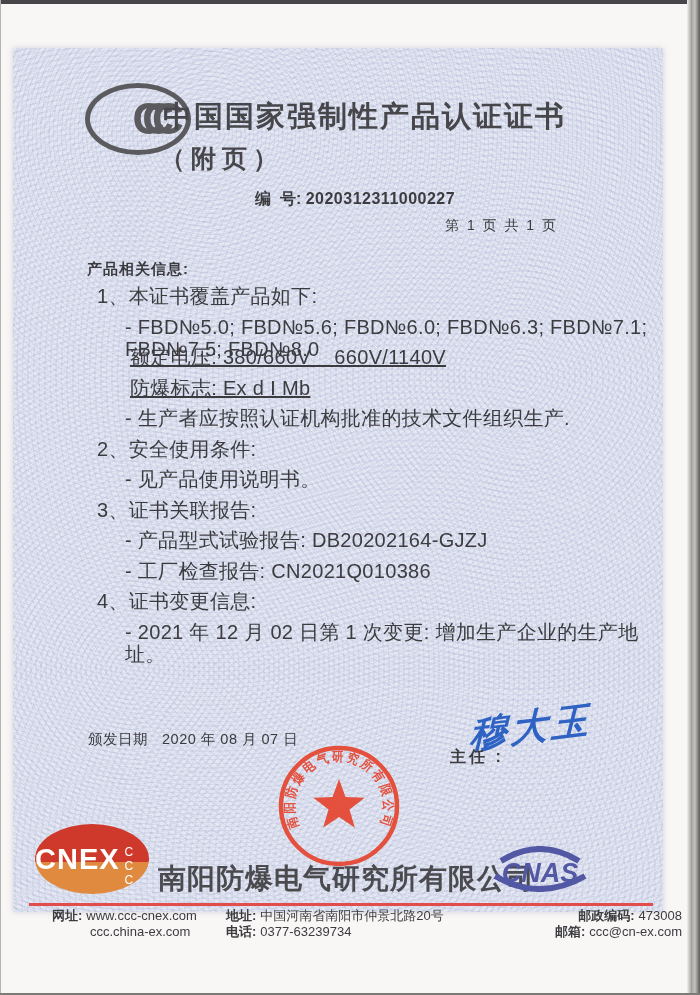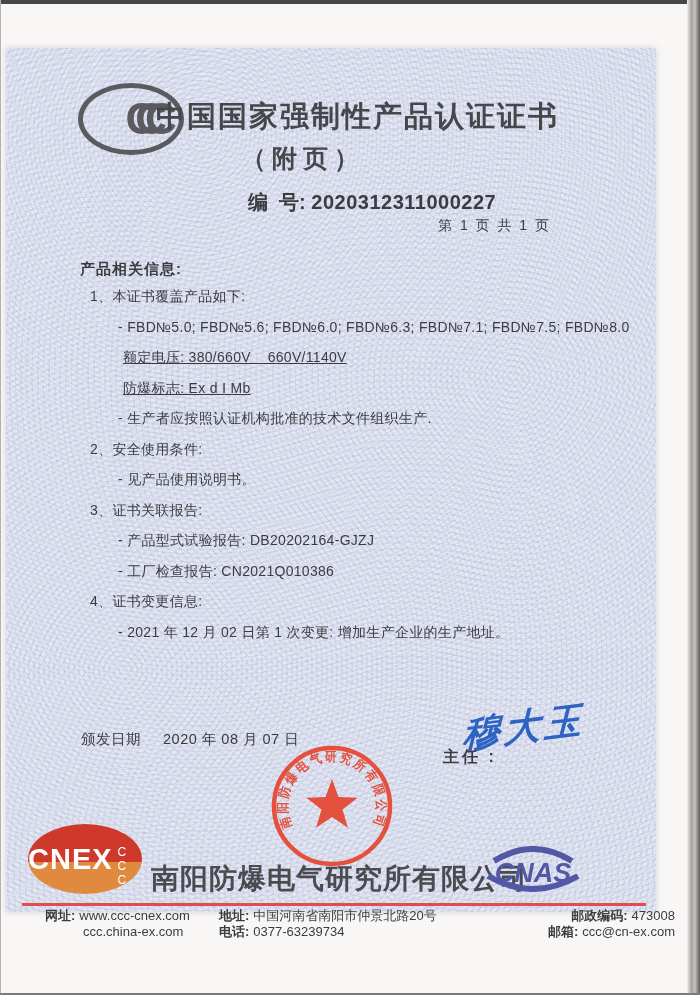--- a/index.html
+++ b/index.html
@@ -11,58 +11,58 @@
   }
   
   .edge-top{position:absolute;left:0;top:0;width:700px;height:4px;background:#45454a;}
   .edge-right{position:absolute;right:0;top:0;width:13px;height:995px;
     background:linear-gradient(90deg,#f2f0ef 0%,#a5a3a1 35%,#c7c5c3 60%,#5b5955 100%);}
   .edge-bottom{position:absolute;left:0;bottom:0;width:700px;height:2px;background:#7d7b78;}
   .edge-left{position:absolute;left:0;top:0;width:1px;height:995px;background:#b5b3b1;}
 
   
   .paper{
-    position:absolute;left:6px;top:48px;width:650px;height:864px;
+    position:absolute;left:13px;top:48px;width:650px;height:864px;
     background-color:#e5e8f3;
     background-image:
       repeating-radial-gradient(circle at 30% 10%, rgba(255,255,255,0) 0 3px, rgba(148,158,198,0.16) 3px 4.2px),
       repeating-radial-gradient(circle at 78% 38%, rgba(255,255,255,0) 0 4px, rgba(148,158,198,0.14) 4px 5.6px),
       repeating-radial-gradient(circle at 18% 72%, rgba(255,255,255,0) 0 3.5px, rgba(148,158,198,0.14) 3.5px 5px),
       repeating-radial-gradient(circle at 62% 96%, rgba(255,255,255,0) 0 4px, rgba(148,158,198,0.12) 4px 6px);
     box-shadow:0 0 6px rgba(110,110,135,.28);
     color:#3c3c40;
   }
   .abs{position:absolute;}
 
   
   .ccc-mark{left:72px;top:35px;width:96px;height:62px;border:5px solid #5b5b5f;border-radius:50%;
     display:flex;align-items:center;justify-content:center;overflow:hidden;}
   .ccc-mark span{font-weight:bold;font-size:44px;line-height:1;color:#5b5b5f;
     letter-spacing:-0.5em;padding-left:0.42em;}
 
   .title{left:150px;top:49px;width:400px;text-align:center;font-size:29px;font-weight:bold;
     letter-spacing:2px;color:#46464b;white-space:nowrap;}
-  .subtitle{left:147px;top:94px;width:300px;text-align:center;font-size:25px;font-weight:bold;
+  .subtitle{left:147px;top:94px;width:300px;text-align:left;font-size:25px;font-weight:bold;
     letter-spacing:6px;color:#46464b;}
 
-  .certno{left:242px;top:141px;font-size:20px;white-space:pre;}
+  .certno{left:242px;top:141px;font-size:16px;white-space:pre;}
   .certno .lbl{font-weight:bold;}
   .certno .val{font-weight:600;letter-spacing:.5px;}
   .pageinfo{left:432px;top:169px;font-size:14px;letter-spacing:2px;}
 
   .sec-heading{left:74px;top:212px;font-size:15px;font-weight:bold;letter-spacing:1px;}
 
-  .body-lines{left:72px;top:237px;width:568px;font-size:14px;}
+  .body-lines{left:72px;top:237px;width:568px;font-size:20px;}
   .bline{height:30.5px;line-height:22px;white-space:pre-wrap;letter-spacing:.3px;}
   .i0{padding-left:12px;}
   .i1{padding-left:40px;}
   .i2{padding-left:45px;text-decoration:underline;}
 
   .issue{left:75px;top:682px;font-size:14.5px;letter-spacing:.5px;white-space:pre;}
-  .issue .d{margin-left:22px;}
+  .issue .d{margin-left:14px;}
 
   .director{left:437px;top:699px;font-size:16px;letter-spacing:3px;font-weight:600;}
   .signature{left:456px;top:650px;width:200px;font-size:37px;font-weight:bold;font-style:italic;
     color:#2e63c4;transform:rotate(-7deg) skewX(-8deg);letter-spacing:4px;white-space:nowrap;}
 
   .stamp{left:260px;top:692px;width:132px;height:132px;opacity:.92;}
 
   .cnex{left:22px;top:776px;width:114px;height:70px;border-radius:50%;overflow:hidden;
     background:linear-gradient(180deg,#cf392b 0%,#cf392b 54%,#df8a3e 54%,#df8a3e 100%);
     display:flex;flex-direction:row;align-items:center;justify-content:center;}

